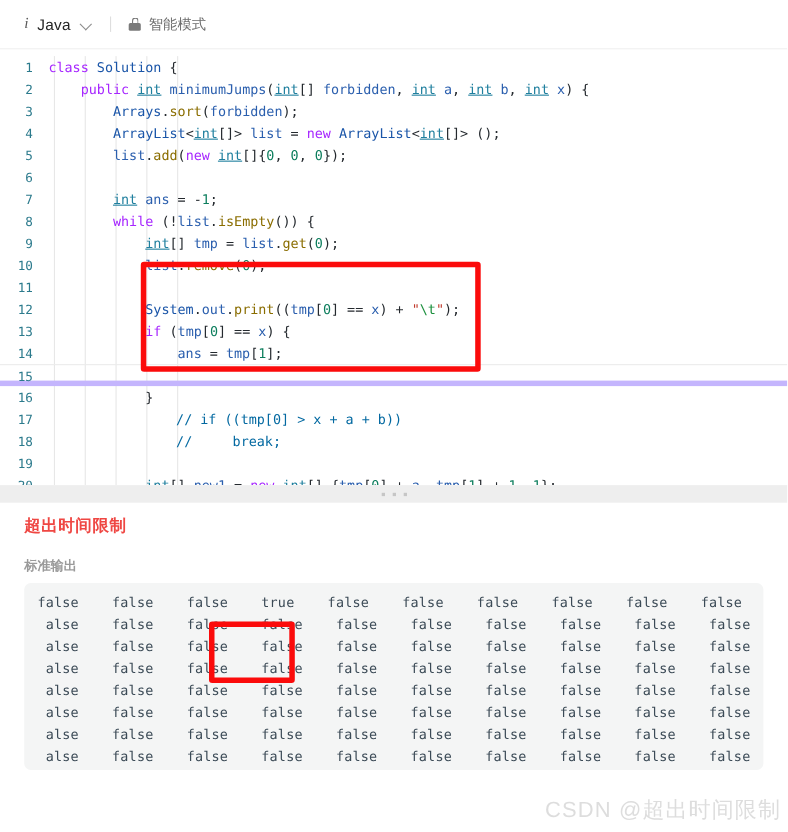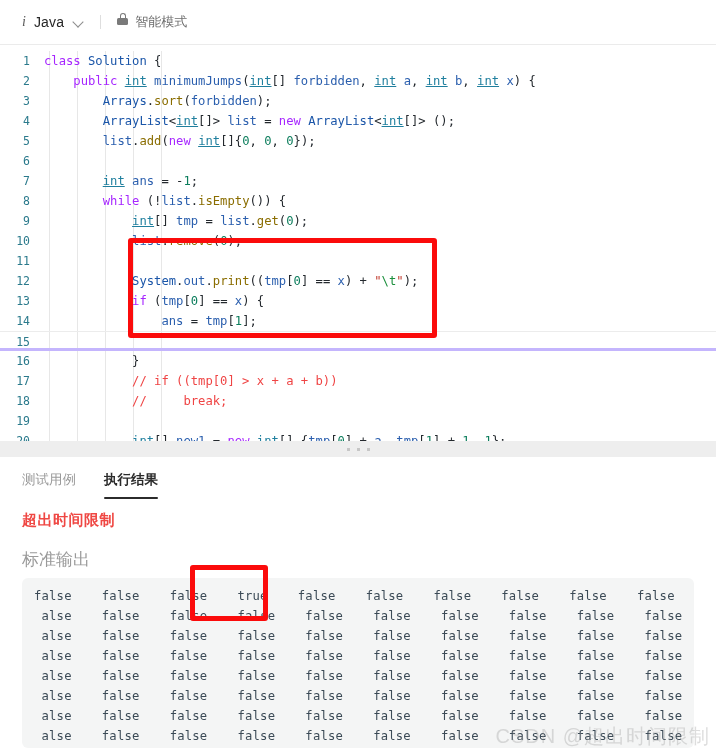--- a/index.html
+++ b/index.html
@@ -51,21 +51,21 @@
     width: 7px; height: 7px;
     border-left: 1.4px solid #8c8c8c;
     border-bottom: 1.4px solid #8c8c8c;
     transform: rotate(-45deg);
   }
   .tb-divider {
     width: 1px; height: 14px;
     background: #dedede;
     margin: 0 16px;
   }
-  .mode-group { display: flex; gap: 7px; cursor: pointer; }
+  .mode-group { display: flex; align-items: center; gap: 7px; cursor: pointer; }
   .lock-ico {
     width: 11px; height: 12px;
     position: relative;
     display: inline-block;
   }
   .lock-ico .body {
     position: absolute; bottom: 0; left: 0;
     width: 11px; height: 7px;
     background: #7a7a7a;
     border-radius: 1.5px;
@@ -89,21 +89,21 @@
   }
   .code-line {
     height: 20px;
     line-height: 20px;
     display: flex;
     position: relative;
     white-space: pre;
   }
   .code-line.active {
     border-top: 1px solid #ececec;
-    border-bottom: 3px solid #c4b5fd;
+    border-bottom: 5px solid #c4b5fd;
     height: 20px;
   }
   .ln {
     width: 38px;
     flex: 0 0 38px;
     text-align: right;
     padding-right: 8px;
     color: #2b7a8c;
     font-family: "DejaVu Sans Mono", monospace;
     font-size: 11.5px;
@@ -127,21 +127,21 @@
   .g5 { left: 123px; }
 
   
   .kw   { color: #a626ff; }   
   .typ  { color: #1f7f9e; text-decoration: underline; }   
   .cls  { color: #1a55a8; }   
   .fn   { color: #8a6d00; }   
   .str  { color: #c0392b; }   
   .esc  { color: #1a8f3c; }
   .num  { color: #0b7d5c; }
-  .cmt  { color: #ef4444; }
+  .cmt  { color: #0369a1; margin-left: 28px; }
   .pln  { color: #24292e; }
   .blu  { color: #2b5fae; }
 
   
   .annot-box {
     position: absolute;
     border: 5px solid #fb0b0b;
     border-radius: 3px;
     pointer-events: none;
     z-index: 40;
@@ -194,22 +194,23 @@
   }
   .verdict {
     color: #ef4743;
     font-size: 15px;
     font-weight: 600;
     margin-top: 12px;
     letter-spacing: .5px;
   }
   .stdout-label {
     color: #9a9a9a;
-    font-size: 17px;
+    font-size: 12px;
     margin-top: 18px;
+    font-weight: bold;
   }
   .stdout-box {
     margin-top: 7px;
     background: #f4f5f5;
     border-radius: 6px;
     padding: 8px 0 6px 12px;
     overflow: hidden;
     height: 170px;
   }
   .out-row {
@@ -308,24 +309,20 @@
 
   </div>
 
   <div class="splitter">
     <i></i>
     <i></i>
     <i></i>
   </div>
 
   <div class="results">
-    <div class="tabs">
-      <div class="tab">测试用例</div>
-      <div class="tab active">执行结果</div>
-    </div>
 
     <div class="verdict">超出时间限制</div>
 
     <div class="stdout-label">标准输出</div>
 
     <div class="stdout-box">
       <div class="out-row">false    false    false    true    false    false    false    false    false    false    false    false    </div>
       <div class="out-row"> alse    false    false    false    false    false    false    false    false    false    false    false    </div>
       <div class="out-row"> alse    false    false    false    false    false    false    false    false    false    false    false    </div>
       <div class="out-row"> alse    false    false    false    false    false    false    false    false    false    false    false    </div>

